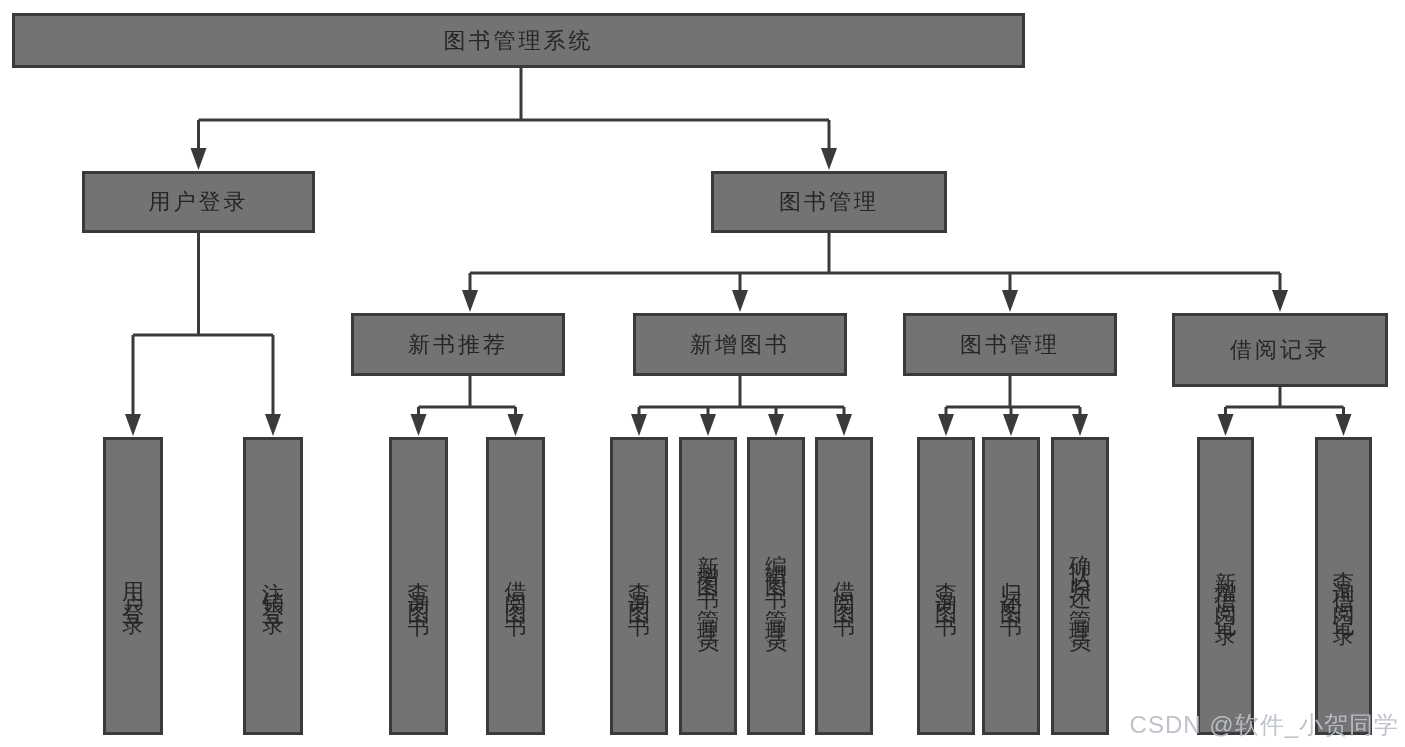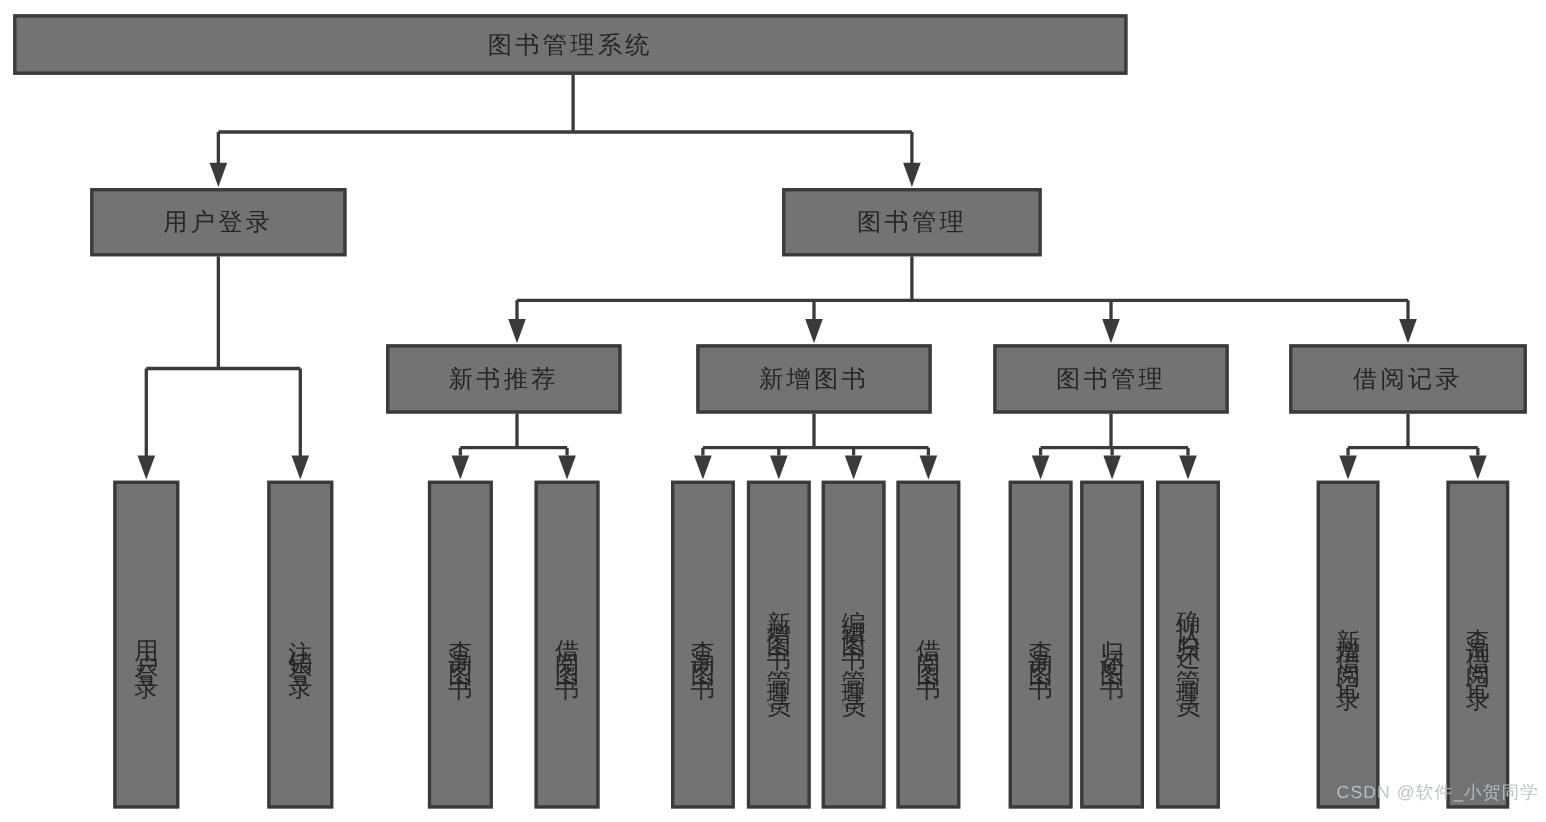--- a/index.html
+++ b/index.html
@@ -38,23 +38,23 @@
   .v-box {
     writing-mode: vertical-rl;
     text-orientation: mixed;
     font-size: 22px;
     letter-spacing: 11px;
     line-height: 1.0;
   }
   #watermark {
     position: absolute;
     right: 6px;
-    bottom: 16px;
+    bottom: 6px;
     z-index: 5;
-    font-size: 16px;
+    font-size: 24px;
     color: rgba(186, 191, 199, 0.95);
     letter-spacing: 1px;
     pointer-events: none;
     white-space: nowrap;
   }
   .stroke { stroke: #3a3a3a; stroke-width: 3; fill: none; }
   .arrow  { fill: #3a3a3a; stroke: none; }
 </style>
 </head>
 <body>
@@ -112,21 +112,21 @@
   </svg>
 
   <div class="box h-box" style="left:12px; top:13px; width:1013px; height:55px;">图书管理系统</div>
 
   <div class="box h-box" style="left:82px; top:171px; width:233px; height:62px;">用户登录</div>
   <div class="box h-box" style="left:711px; top:171px; width:236px; height:62px;">图书管理</div>
 
   <div class="box h-box" style="left:351px; top:313px; width:214px; height:63px;">新书推荐</div>
   <div class="box h-box" style="left:633px; top:313px; width:214px; height:63px;">新增图书</div>
   <div class="box h-box" style="left:903px; top:313px; width:214px; height:63px;">图书管理</div>
-  <div class="box h-box" style="left:1172px; top:313px; width:216px; height:63px;">借阅记录</div>
+  <div class="box h-box" style="left:1172px; top:313px; width:216px; height:74px;">借阅记录</div>
 
   <div class="box v-box" style="left:103px; top:437px; width:60px; height:298px;">用户登录</div>
   <div class="box v-box" style="left:243px; top:437px; width:60px; height:298px;">注销登录</div>
 
   <div class="box v-box" style="left:389px; top:437px; width:59px; height:298px;">查询图书</div>
   <div class="box v-box" style="left:486px; top:437px; width:59px; height:298px;">借阅图书</div>
 
   <div class="box v-box" style="left:610px; top:437px; width:58px; height:298px;">查询图书</div>
   <div class="box v-box" style="left:679px; top:437px; width:58px; height:298px;">新增图书（管理员）</div>
   <div class="box v-box" style="left:747px; top:437px; width:58px; height:298px;">编辑图书（管理员）</div>

